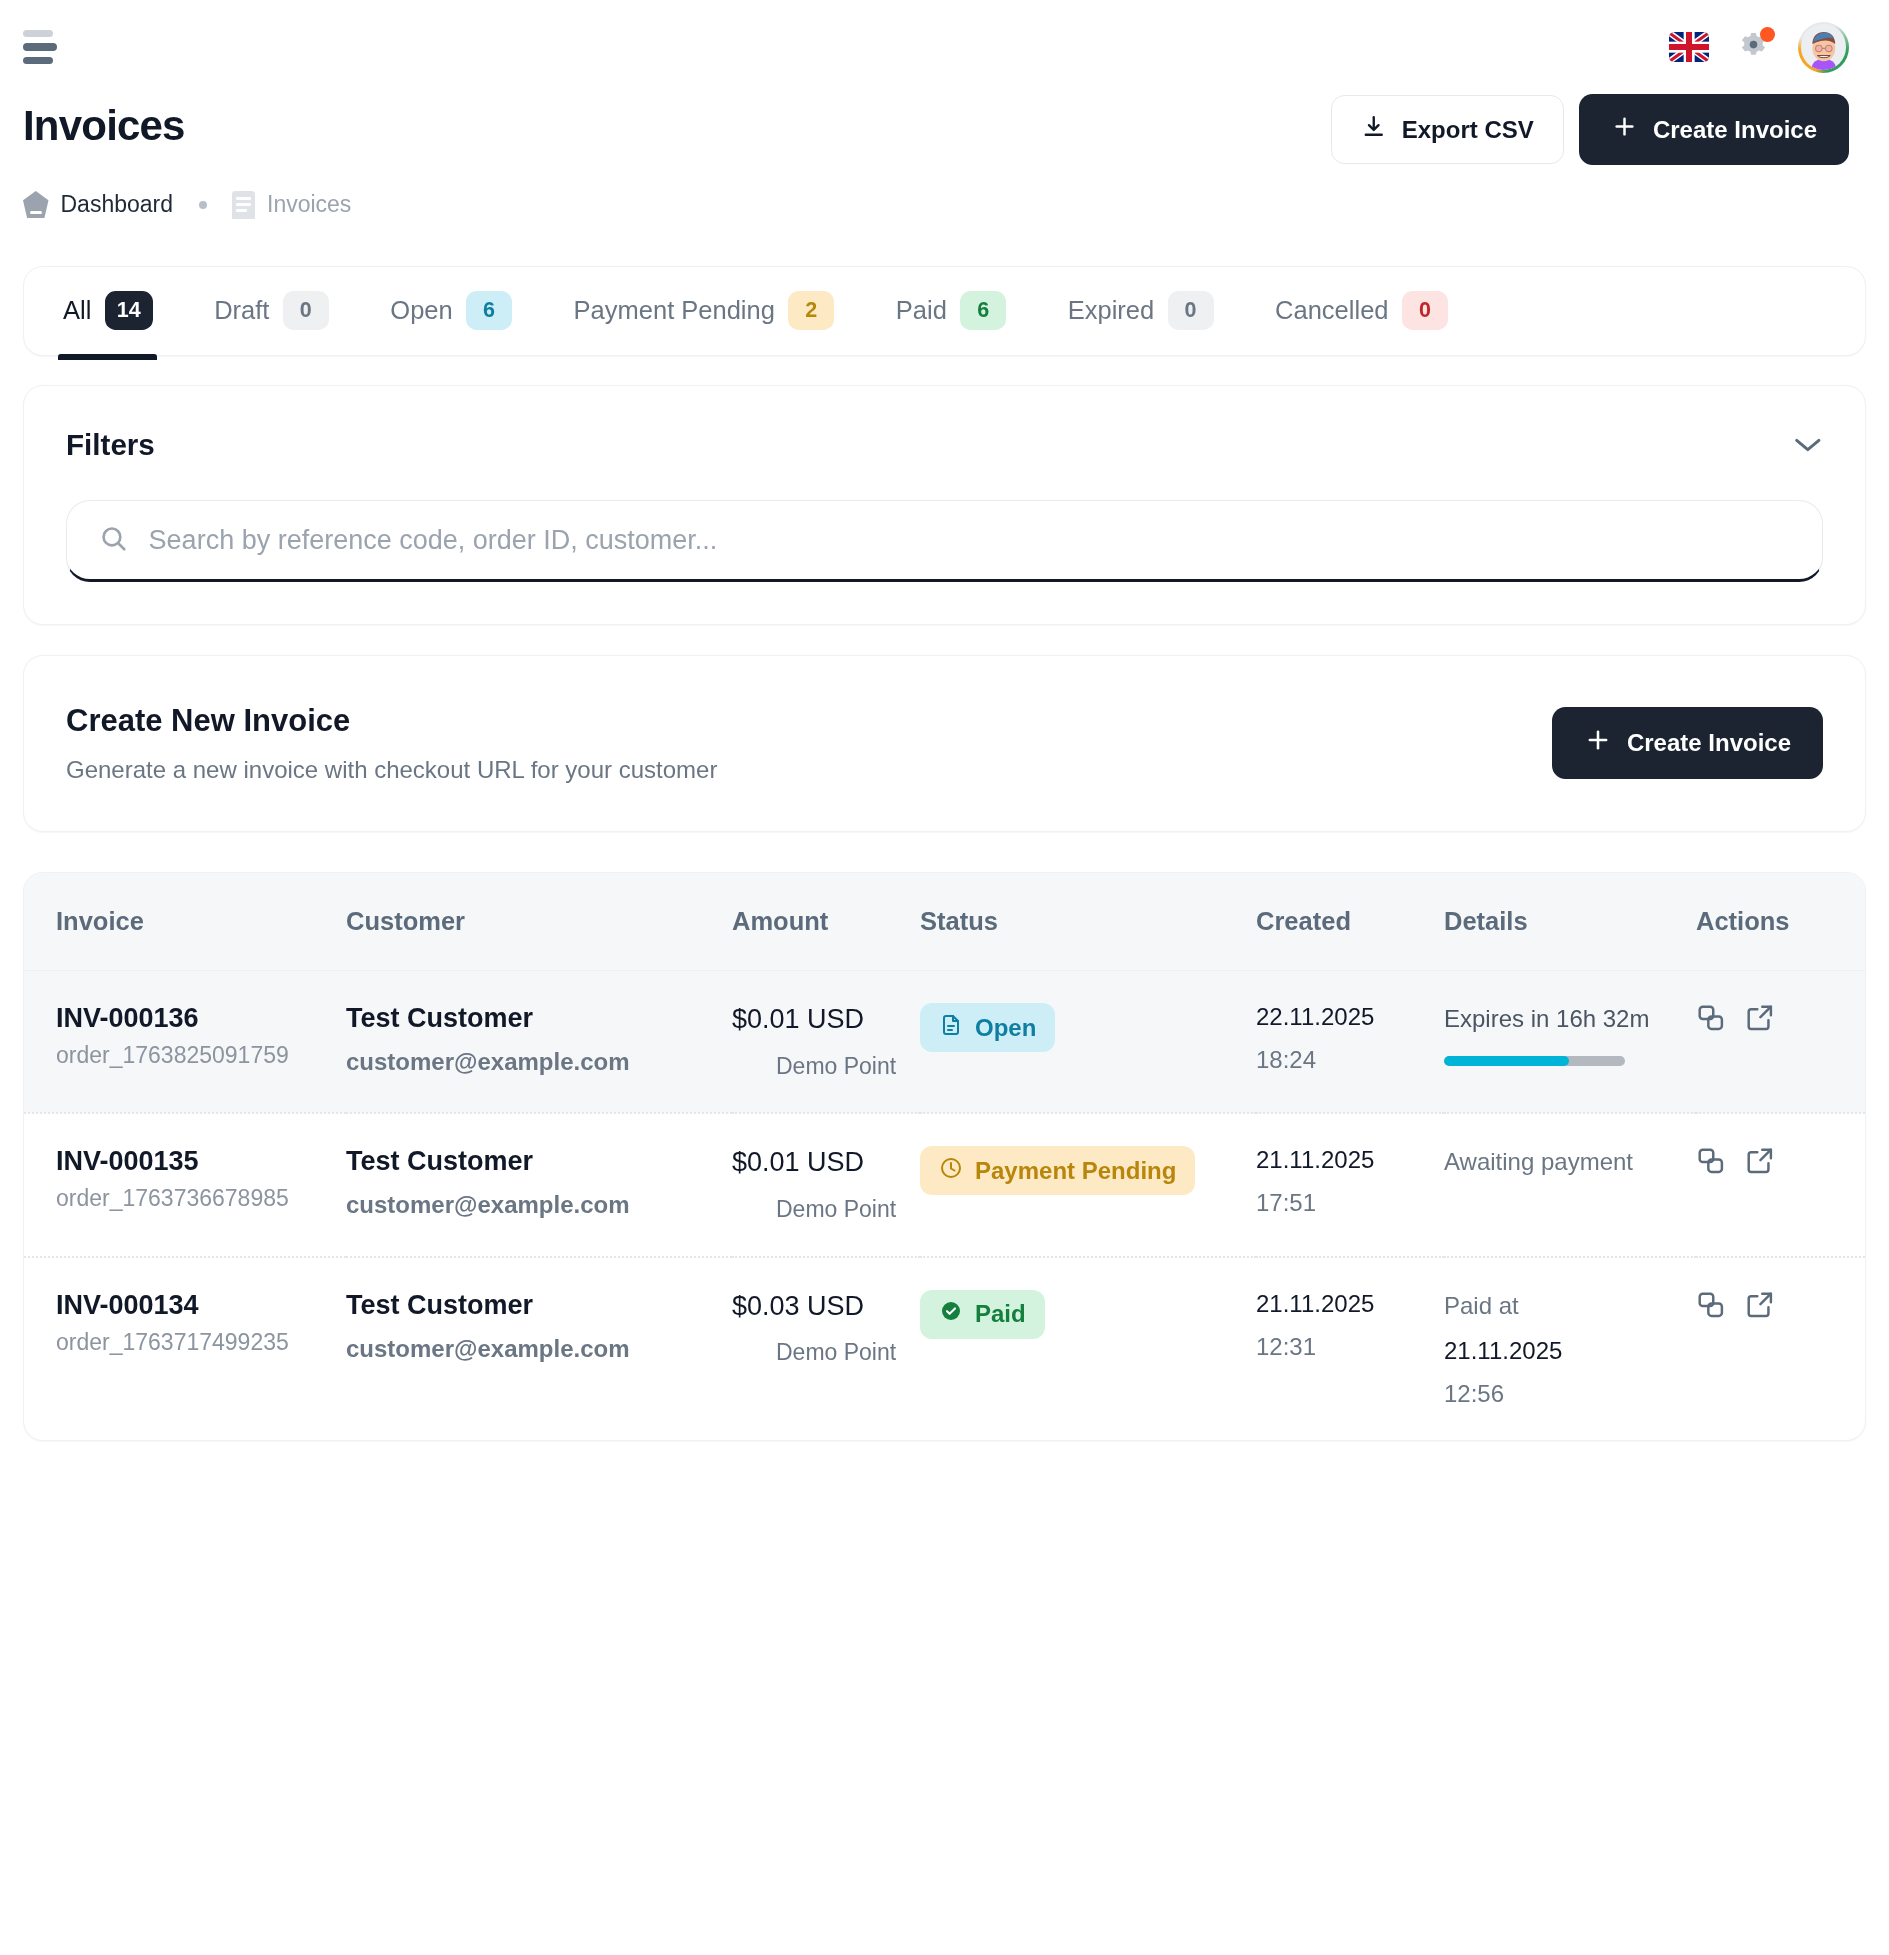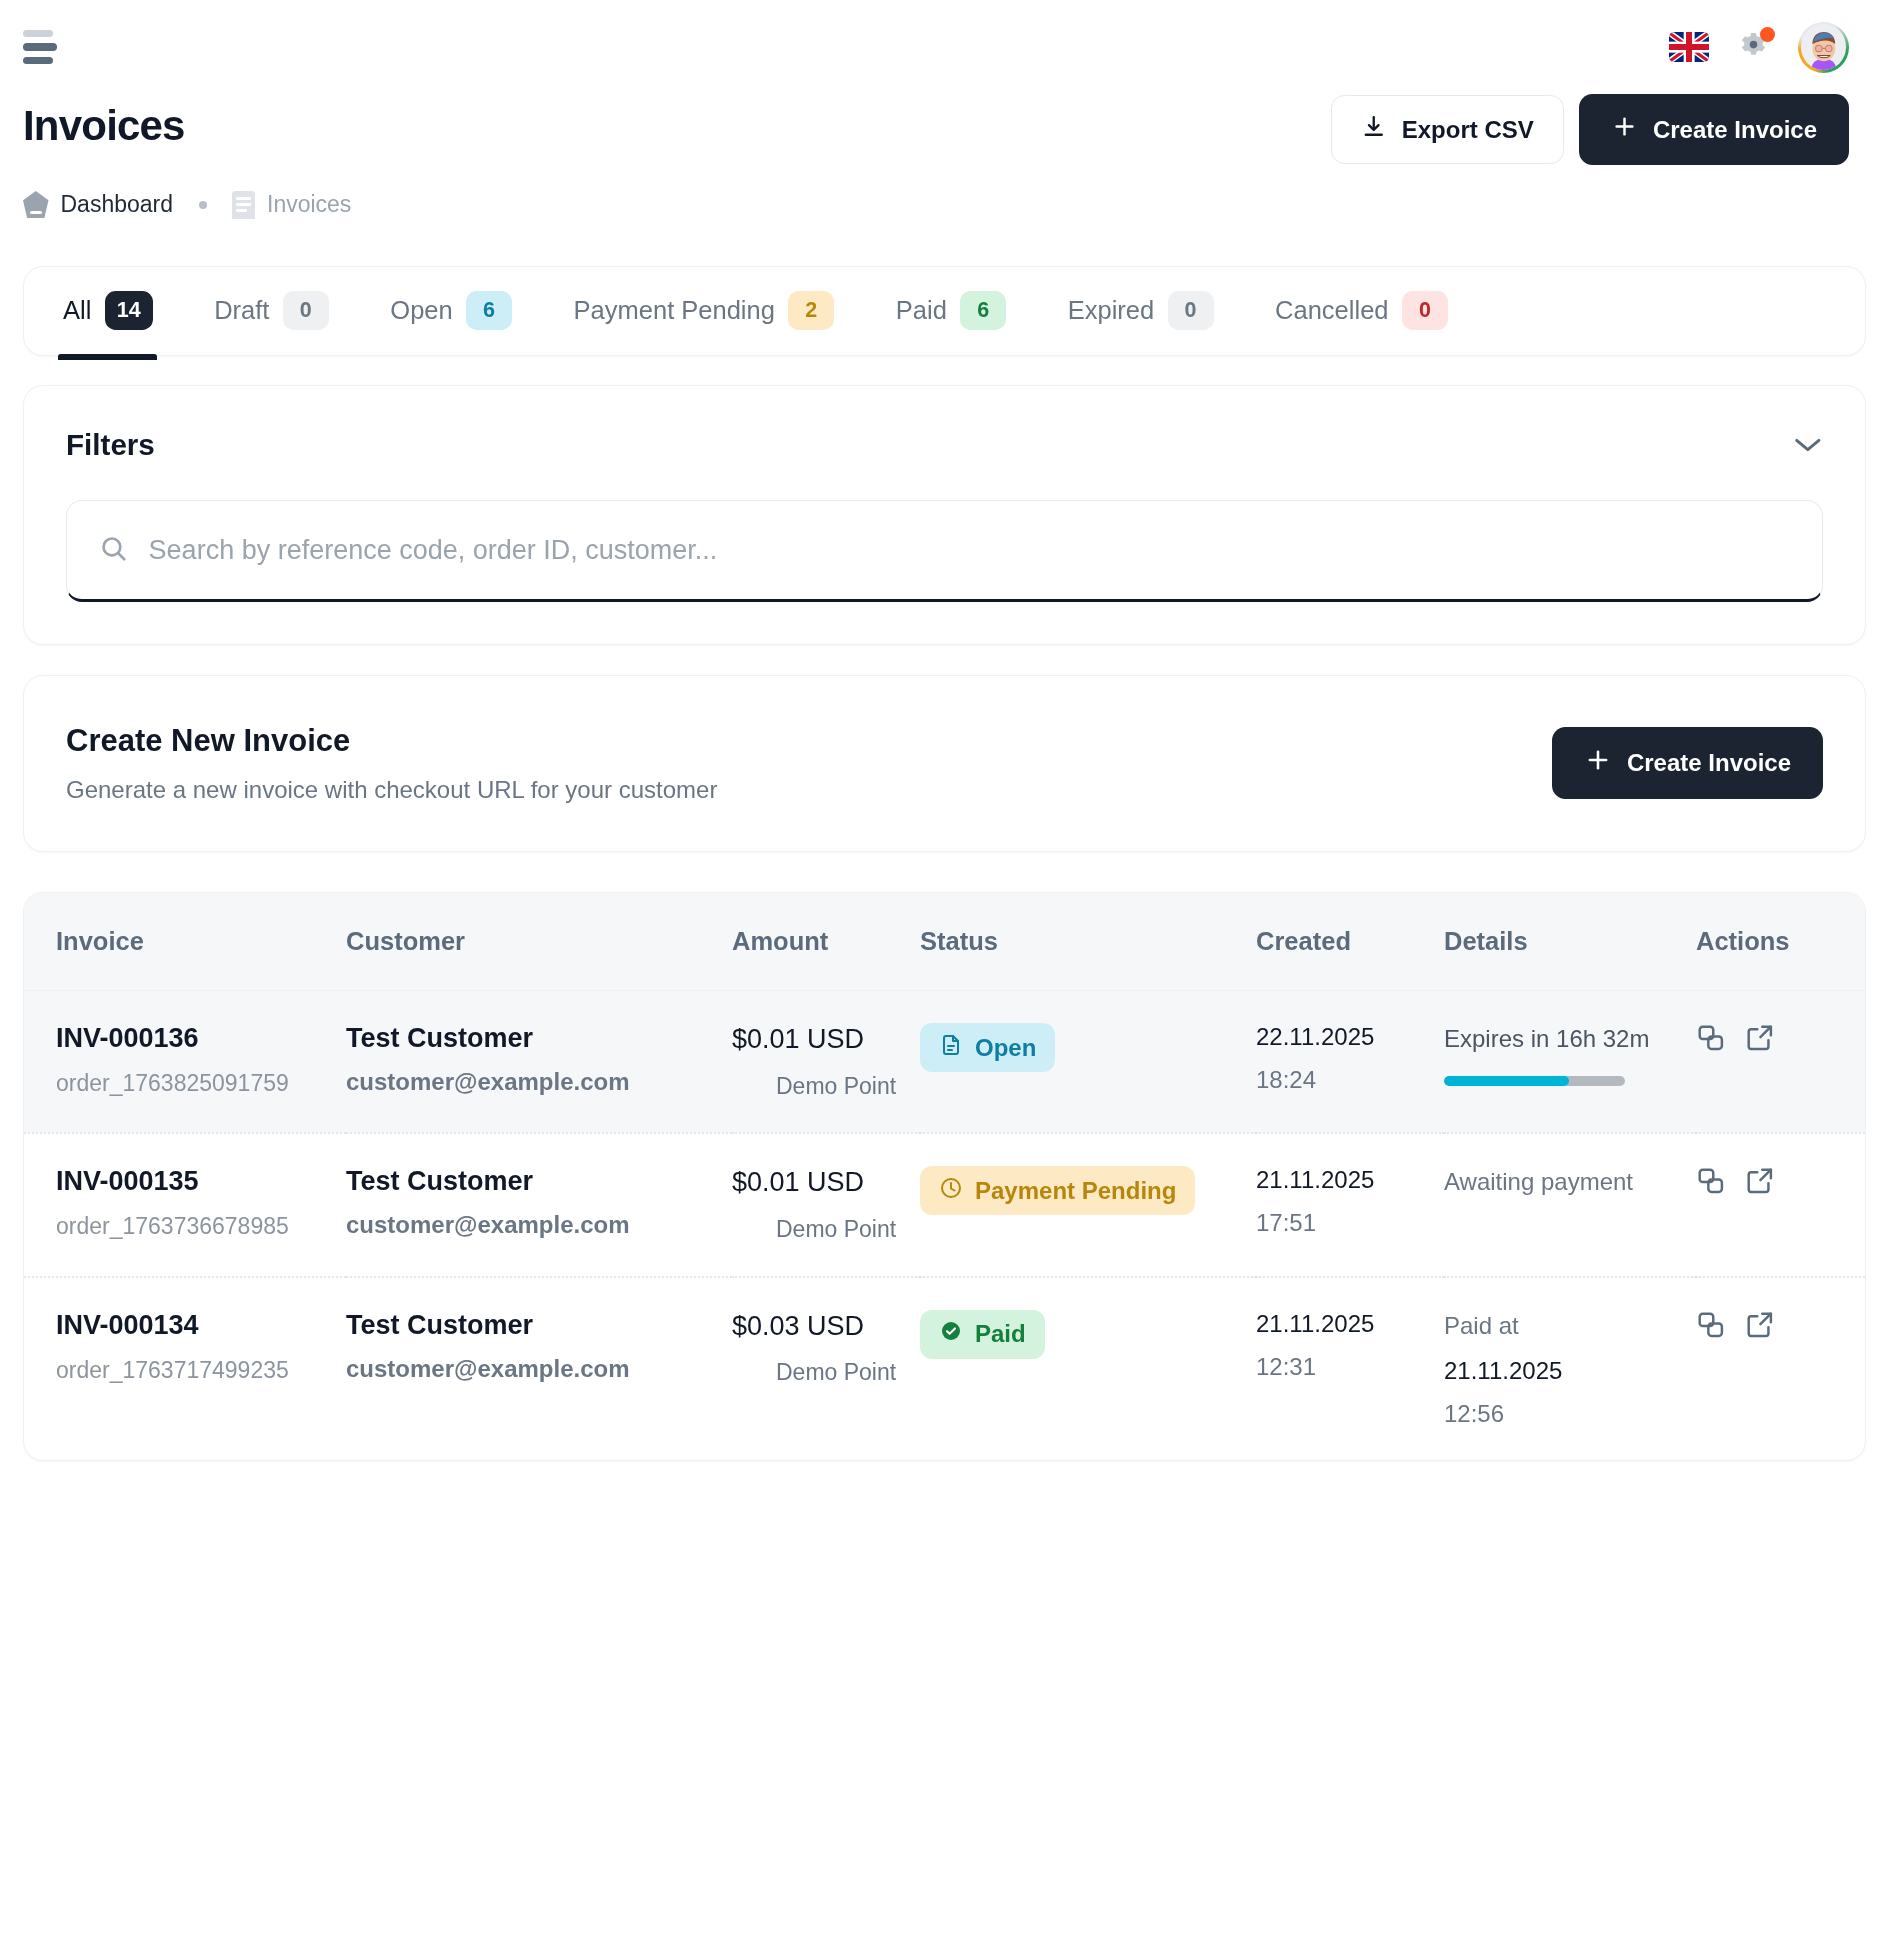--- a/index.html
+++ b/index.html
@@ -108,21 +108,21 @@
     margin: 29.6px 23px 0 23px;
     background:#fff; border:1.3px solid #f0f1f3; border-radius:20px;
     box-shadow: 0 0.7px 1.3px rgba(16,24,40,.04);
   }
   .filters-head { display:flex; align-items:center; padding: 42px 42px 0 42px; }
   .filters-title { font-size:29.6px; font-weight:700; color:#111827; }
   .chevron { margin-left:auto; width:29.6px; height:17.5px; cursor:pointer; }
 
   .search-wrap { padding: 38px 42px 42px 42px; }
   .search-box {
-    height: 102px; border:1.3px solid #e8eaed; border-bottom:3.4px solid #111827; border-radius:16px;
+    height: 82px; border:1.3px solid #e8eaed; border-bottom:3.4px solid #111827; border-radius:24px;
     display:flex; align-items:center; padding: 0 32px; gap:20px; background:#fff;
   }
   .search-input {
     flex:1; border:none; outline:none; font-size:27px; color:#111827;
     font-family: "Liberation Sans", sans-serif; background:transparent;
   }
   .search-input::placeholder { color:#9aa3ae; }
 
   
   .cni { display:flex; align-items:center; padding: 47px 42px 47px 42px; }
@@ -149,21 +149,21 @@
   col.c-created { width:188px; }
   col.c-details { width:252px; }
   col.c-actions { width:188px; }
 
   tbody td { padding: 32px 0; vertical-align: top; border-bottom: 2.7px dotted #e3e6ea; }
   tbody td:first-child { padding-left:32px; }
   tbody tr.highlight td { background:#f6f7f9; }
   tbody tr:last-child td { border-bottom:none; }
 
   .inv-id { font-size:27px; font-weight:700; color:#111827; }
-  .inv-order { font-size:23px; color:#8b949f; margin-top:16px; }
+  .inv-order { font-size:23px; color:#8b949f; margin-top:8px; }
   .cust-name { font-size:27px; font-weight:700; color:#111827; }
   .cust-mail { font-size:24px; color:#6b7684; margin-top:14px;font-weight:bold; }
   .amt { font-size:27px; color:#111827; line-height:1.25; }
   .amt-sub { font-size:23px; color:#6b7684; margin-top:14.8px; line-height:1.25;margin-left:44px; }
   .date-main { font-size:24px; color:#111827; }
   .date-sub { font-size:24px; color:#6b7684; margin-top:14.8px; }
   .det-text { font-size:24px; color:#4b5563; line-height:1.35; }
   .det-text.muted { color:#6b7684; }
 
   .badge { display:inline-flex; align-items:center; gap:12px; border-radius:12px; padding:9.4px 19px; font-size:24px; font-weight:700; }

